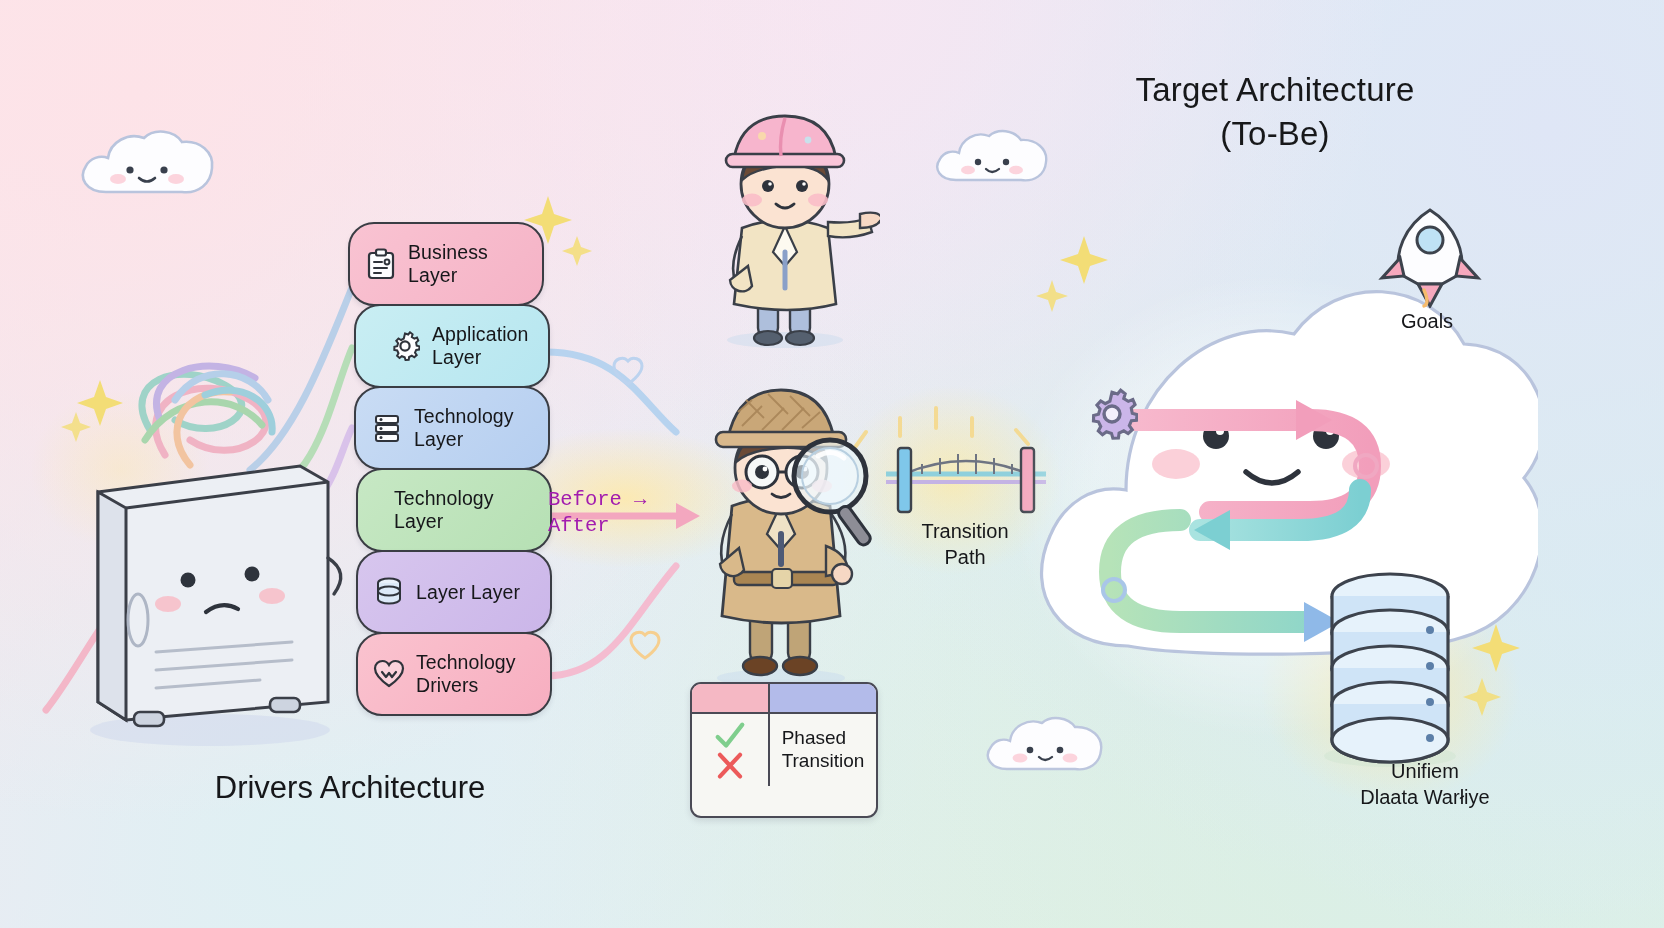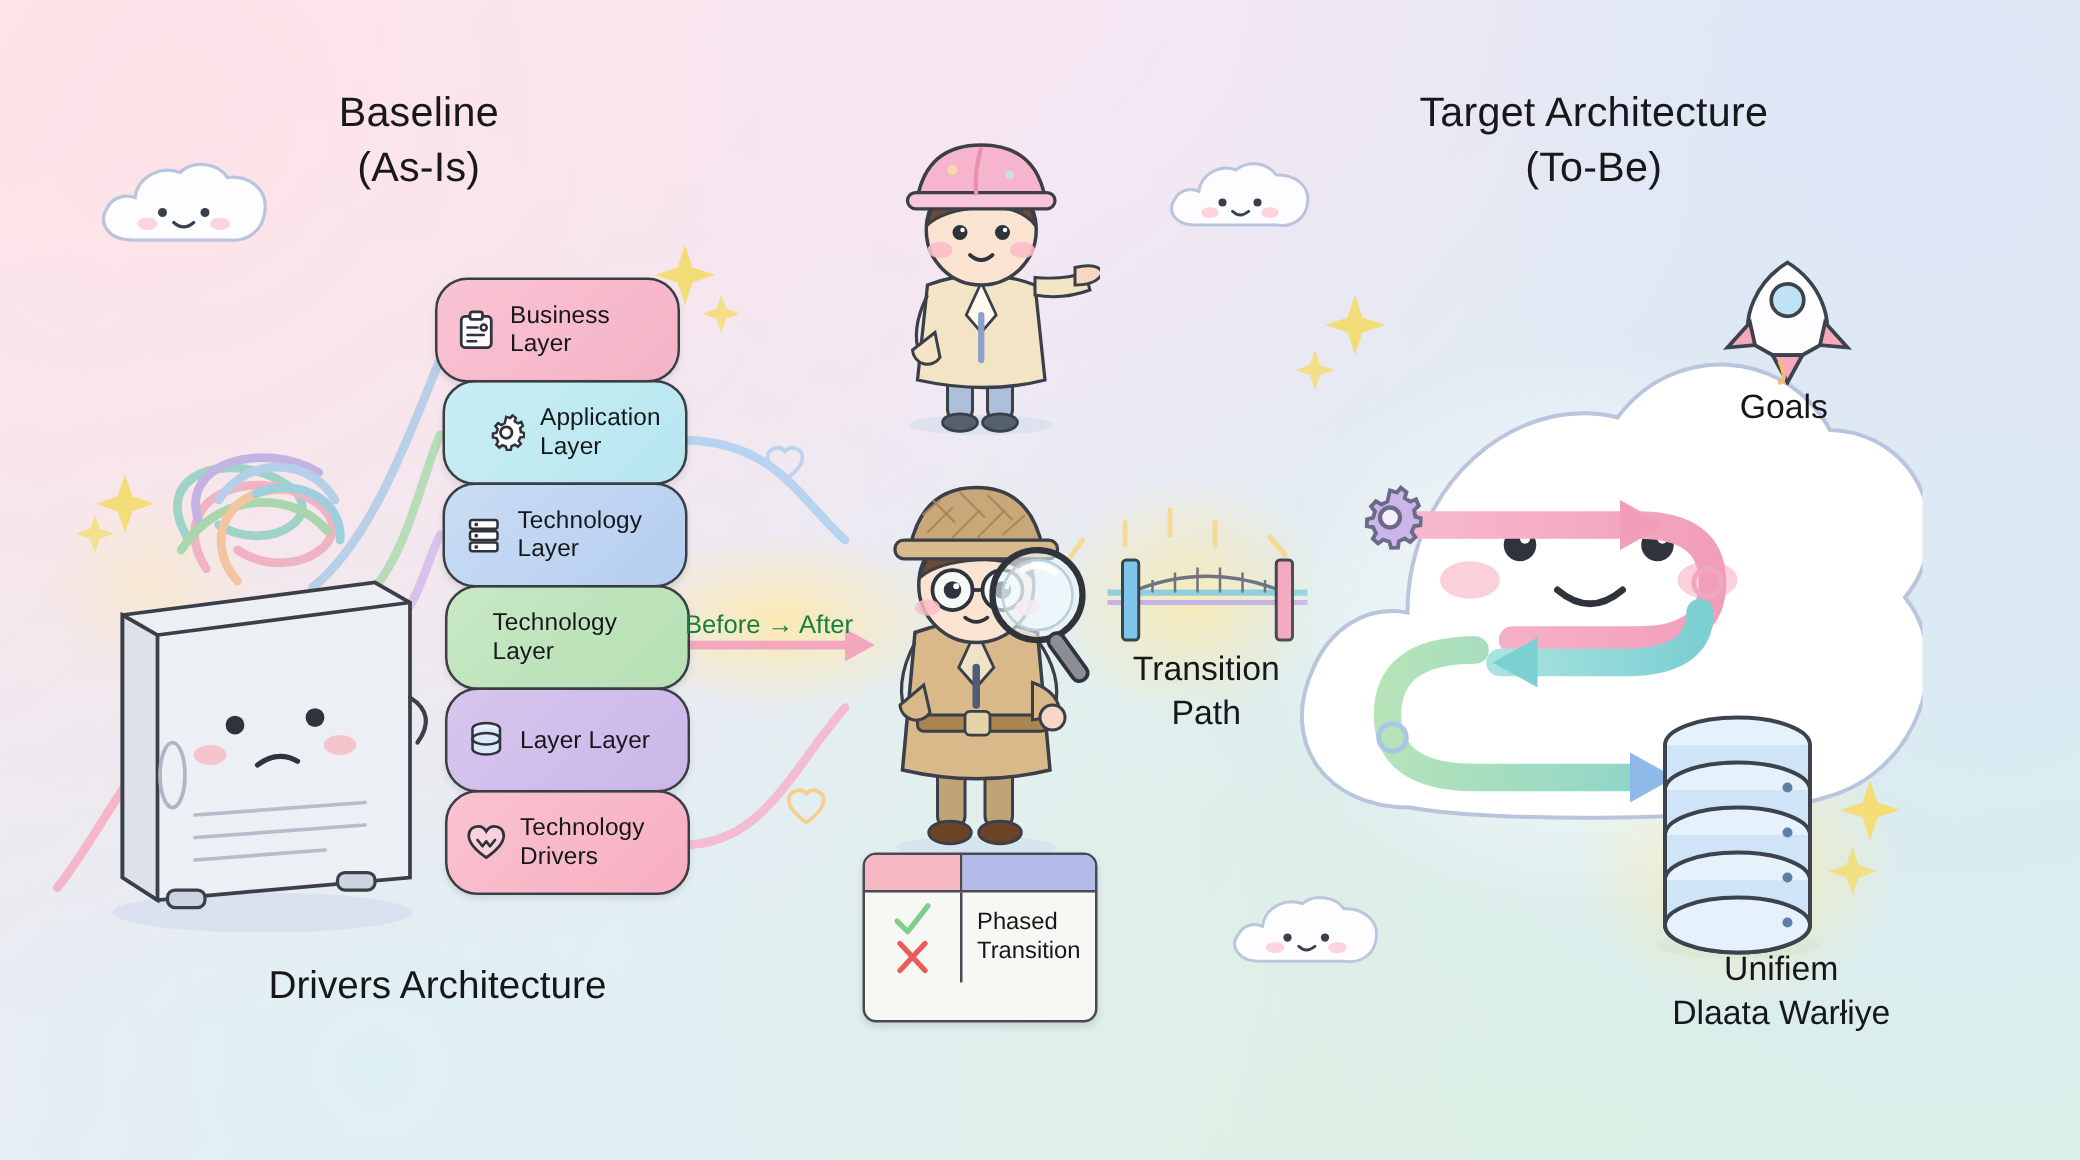--- a/index.html
+++ b/index.html
@@ -32,22 +32,22 @@
     border:2.4px solid #3a3d44; display:flex; align-items:center;
     padding-left:14px; gap:10px;
     box-shadow:0 3px 5px rgba(70,70,90,.13);
   }
   .pill .plabel {
     font-size:19.5px; color:#16171a; line-height:1.18; letter-spacing:.1px;
   }
   .pill .picon { width:34px; flex:0 0 34px; display:flex; align-items:center; justify-content:center; }
 
   
-  .cap { font-size:27px; color:#16171a; text-align:center; line-height:1.3; }
-  .cap-l { font-size:20.5px; color:#15803d; line-height:1.28; }
+  .cap { font-size:20px; color:#16171a; text-align:center; line-height:1.3; }
+  .cap-l { font-size:20.5px; color:#a21caf; line-height:1.28;font-family:Liberation Mono, monospace; }
 
   
   .ptcard {
     position:absolute; width:188px; height:136px; border-radius:11px;
     border:2.2px solid #4a4a55; background:#f7f7f3; overflow:hidden;
     box-shadow:0 3px 6px rgba(80,80,100,.16);
   }
   .pt-head { display:flex; height:30px; border-bottom:2.2px solid #4a4a55; }
   .pt-h1 { flex:0 0 78px; background:#f5b8c4; border-right:2.2px solid #4a4a55; }
   .pt-h2 { flex:1; background:#b3bbea; }
@@ -145,24 +145,20 @@
 
     <g stroke="#f5d98c" stroke-width="4" stroke-linecap="round" opacity=".9">
       <line x1="900" y1="418" x2="900" y2="436"></line>
       <line x1="936" y1="408" x2="936" y2="428"></line>
       <line x1="972" y1="418" x2="972" y2="436"></line>
       <line x1="1016" y1="430" x2="1028" y2="444"></line>
       <line x1="866" y1="432" x2="856" y2="446"></line>
     </g>
   </svg>
 
-  <div class="abs heading" style="left:190px; top:68px; width:290px;">
-    <div>Baseline</div>
-    <div>(As-Is)</div>
-  </div>
 
 
   <div class="abs heading" style="left:1085px; top:68px; width:380px;">
     <div>Target Architecture</div>
     <div>(To-Be)</div>
   </div>
 
   <svg class="abs" style="left:72px; top:122px;" width="150" height="90" viewBox="0 0 150 90">
     <path d="M34,70 C14,70 6,56 14,44 C18,36 28,33 36,36 C38,20 56,10 72,16 C82,6 102,8 110,20 C128,18 142,30 140,46 C139,62 126,72 110,70 Z" fill="#fdfdff" stroke="#b9c4dd" stroke-width="2.6"></path>
     <circle cx="58" cy="48" r="3.6" fill="#39404d"></circle>

